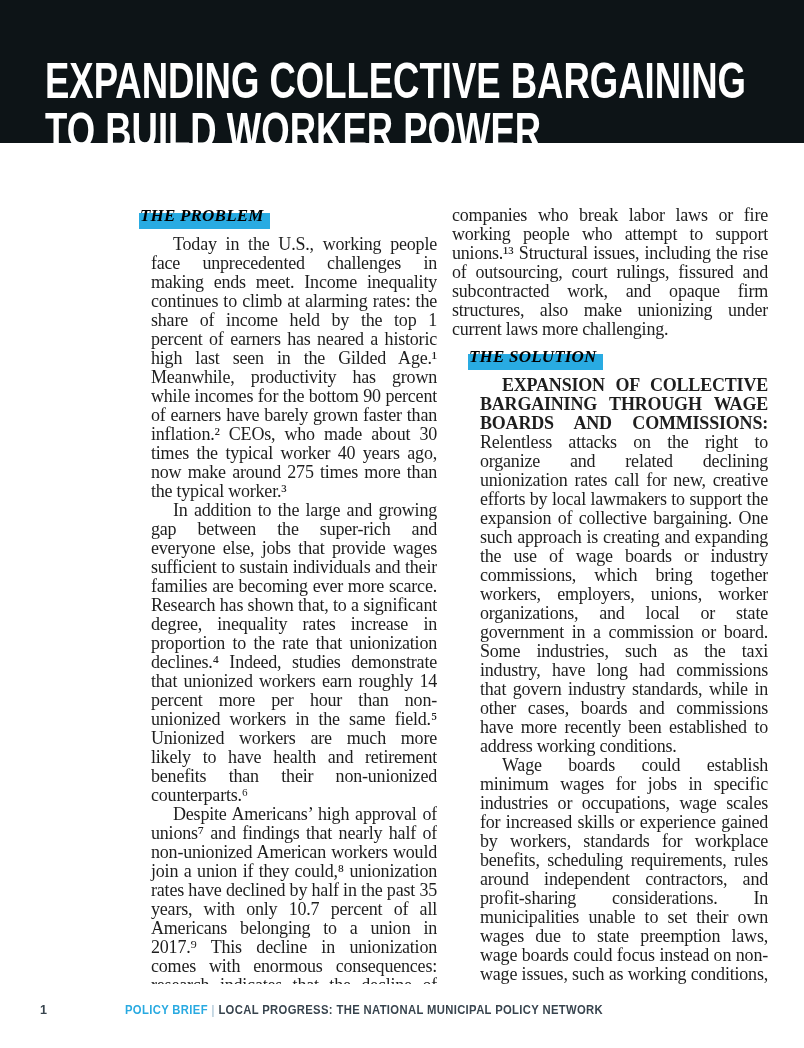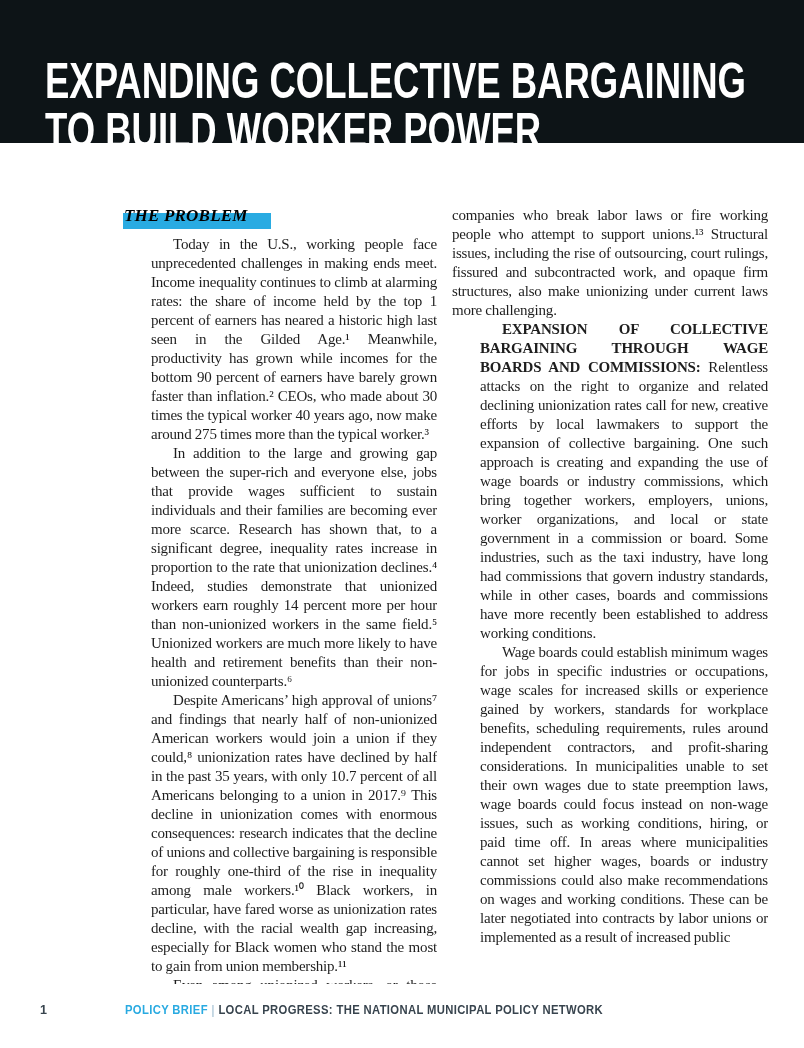--- a/index.html
+++ b/index.html
@@ -50,26 +50,26 @@
   .section-heading {
     display: inline-block;
     font-family: "Liberation Serif", serif;
     font-weight: 700;
     font-style: italic;
     font-size: 17px;
     line-height: 20px;
     letter-spacing: 0.2px;
     color: #000000;
     background: linear-gradient(to bottom, transparent 32%, #29abe2 32%);
-    padding: 0 23px 3px 1px;
-    margin: 0 0 6px 0;
+    padding: 0 6px 3px 1px;
+    margin: 0 0 6px 16px;
   }
   .heading-block-2 { margin-top: 8px; }
   .body-para {
-    font-size: 15px;
+    font-size: 18px;
     line-height: 19px;
     letter-spacing: -0.2px;
     word-spacing: -0.2px;
     text-align: justify;
     color: #1e1e1e;
   }
   .body-para.indent { text-indent: 22px; margin-left: 28px; }
   .lead-in { font-weight: 700; font-style: normal; }
   
   .footer {
@@ -118,20 +118,23 @@
       <span class="section-heading">THE PROBLEM</span>
     </div>
     <p class="body-para indent">Today in the U.S., working people face unprecedented challenges in making ends meet. Income inequality continues to climb at alarming rates: the share of income held by the top 1 percent of earners has neared a historic high last seen in the Gilded Age.¹ Meanwhile, productivity has grown while incomes for the bottom 90 percent of earners have barely grown faster than inflation.² CEOs, who made about 30 times the typical worker 40 years ago, now make around 275 times more than the typical worker.³</p>
     <p class="body-para indent">In addition to the large and growing gap between the super-rich and everyone else, jobs that provide wages sufficient to sustain individuals and their families are becoming ever more scarce. Research has shown that, to a significant degree, inequality rates increase in proportion to the rate that unionization declines.⁴ Indeed, studies demonstrate that unionized workers earn roughly 14 percent more per hour than non-unionized workers in the same field.⁵ Unionized workers are much more likely to have health and retirement benefits than their non-unionized counterparts.⁶</p>
     <p class="body-para indent">Despite Americans’ high approval of unions⁷  and findings that nearly half of non-unionized American workers would join a union if they could,⁸ unionization rates have declined by half in the past 35 years, with only 10.7 percent of all Americans belonging to a union in 2017.⁹ This decline in unionization comes with enormous consequences: research indicates that the decline of unions and collective bargaining is responsible for roughly one-third of the rise in inequality among male workers.¹⁰ Black workers, in particular, have fared worse as unionization rates decline, with the racial wealth gap increasing, especially for Black women who stand the most to gain from union membership.¹¹</p>
     <p class="body-para indent">Even among unionized workers, or those attempting to unionize, corporations and an anti-labor infrastructure push so-called “right to work” laws to make it difficult for workers to form and maintain unions.¹²  There are few - if any - consequences for</p>
   </div>
 
   <div class="column col-right">
     <p class="body-para">companies who break labor laws or fire working people who attempt to support unions.¹³  Structural issues, including the rise of outsourcing, court rulings, fissured and subcontracted work, and opaque firm structures, also make unionizing under current laws more challenging.</p>
+    <div class="heading-block-2">
+      <span class="section-heading">THE SOLUTION</span>
+    </div>
     <p class="body-para indent"><span class="lead-in">EXPANSION OF COLLECTIVE BARGAINING THROUGH WAGE BOARDS AND COMMISSIONS: </span><span>Relentless attacks on the right to organize and related declining unionization rates call for new, creative efforts by local lawmakers to support the expansion of collective bargaining. One such approach is creating and expanding the use of wage boards or industry commissions, which bring together workers, employers, unions, worker organizations, and local or state government in a commission or board. Some industries, such as the taxi industry, have long had commissions that govern industry standards, while in other cases, boards and commissions have more recently been established to address working conditions.</span></p>
     <p class="body-para indent">Wage boards could establish minimum wages for jobs in specific industries or occupations, wage scales for increased skills or experience gained by workers, standards for workplace benefits, scheduling requirements, rules around independent contractors, and profit-sharing considerations. In municipalities unable to set their own wages due to state preemption laws, wage boards could focus instead on non-wage issues, such as working conditions, hiring, or paid time off. In areas where municipalities cannot set higher wages, boards or industry commissions could also make recommendations on wages and working conditions. These can be later negotiated into contracts by labor unions or implemented as a result of increased public</p>
   </div>
 
   <div class="footer">
     <span class="page-number">1</span>
     <span class="footer-line">
       <span class="brief-label">POLICY BRIEF</span><span class="footer-sep">|</span><span class="network-label">LOCAL PROGRESS: THE NATIONAL MUNICIPAL POLICY NETWORK</span>
     </span>
   </div>

